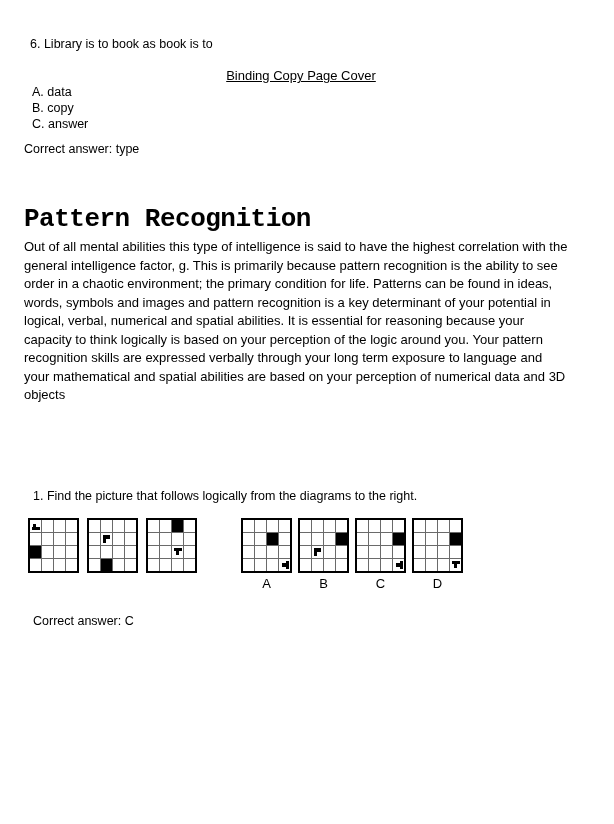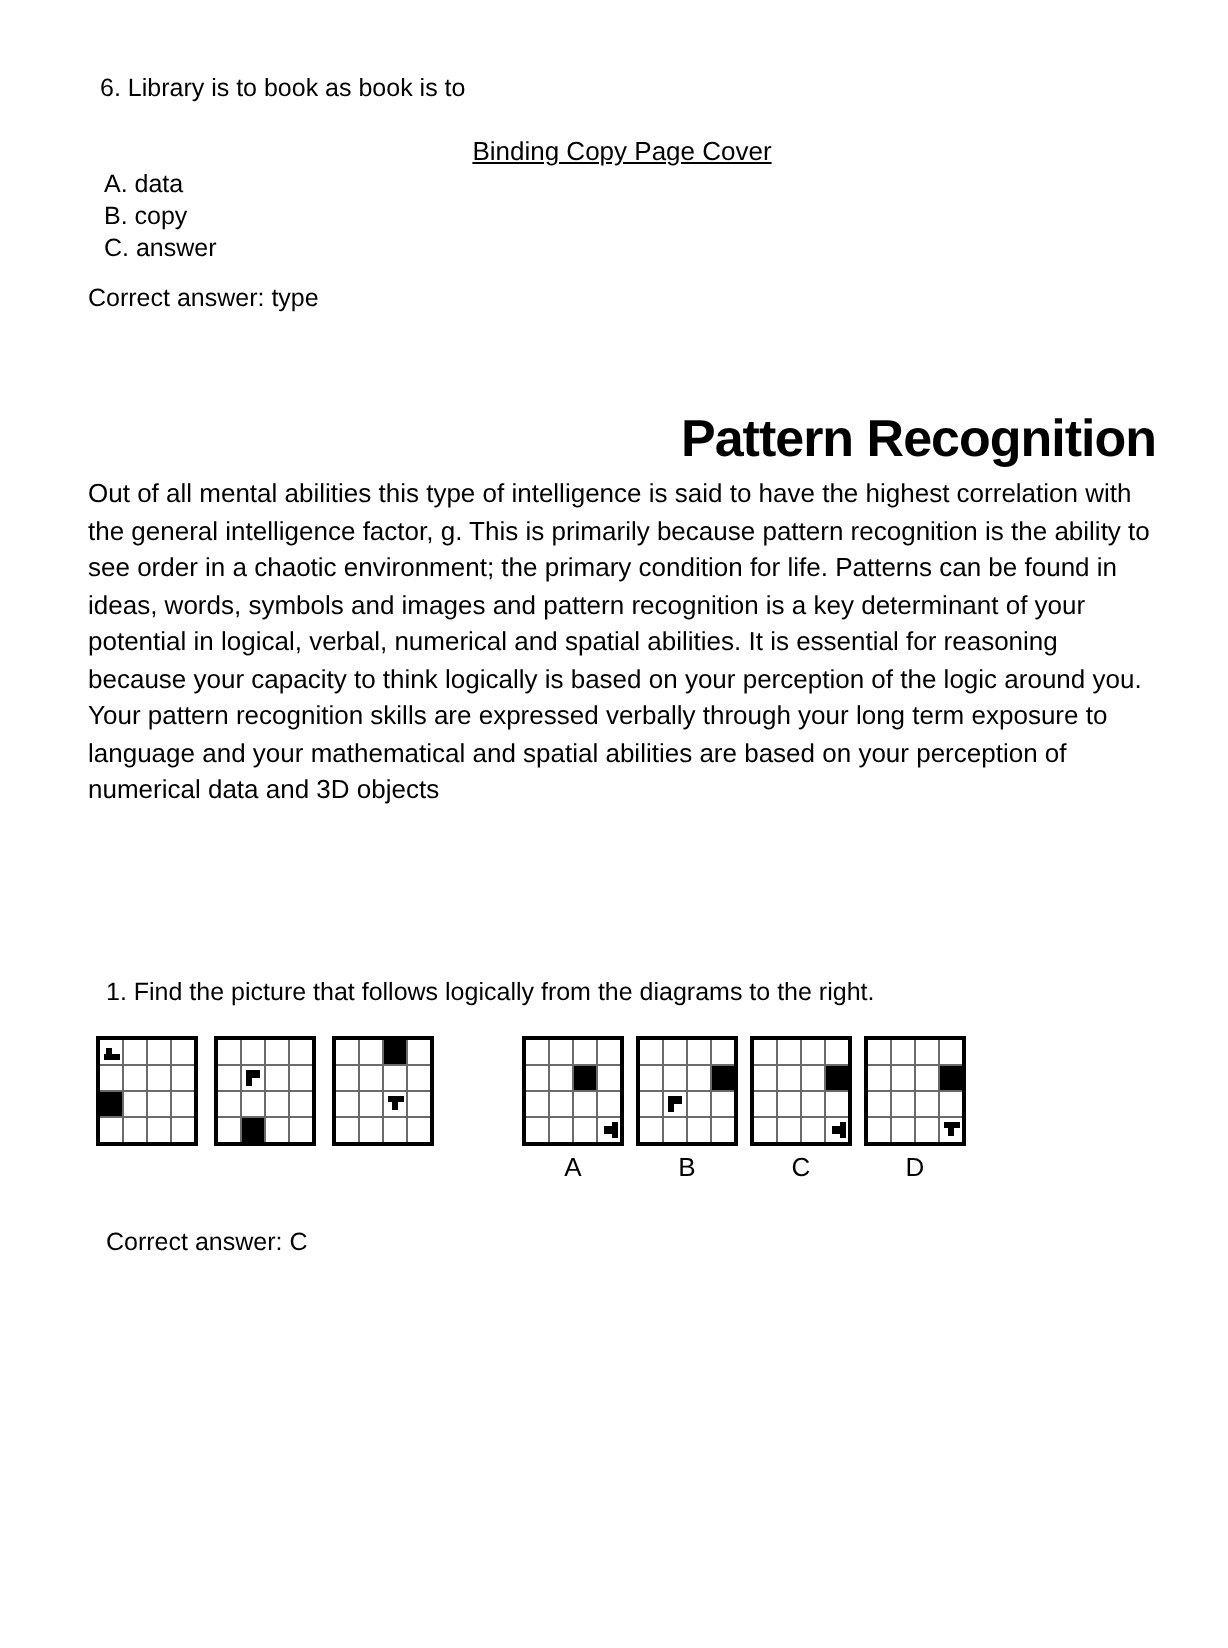--- a/index.html
+++ b/index.html
@@ -8,21 +8,21 @@
     background: #ffffff;
   }
   body {
     width: 614px;
     height: 824px;
     overflow: hidden;
     font-family: "Liberation Sans", "DejaVu Sans", sans-serif;
     color: #000000;
   }
   .doc {
-    padding: 36px 36px 0 44px;
+    padding: 36px 36px 0 24px;
   }
   p { margin: 0; }
 
   
   .q-prompt {
     font-size: 12.5px;
     line-height: 16px;
     margin-left: 6px;
   }
   .word-bank {
@@ -41,23 +41,24 @@
     font-size: 12.5px;
     line-height: 16px;
     margin-top: 9px;
   }
 
   
   .section-title {
     font-size: 26px;
     font-weight: bold;
     letter-spacing: -0.5px;
-    text-align: right;
+    text-align: left;
     margin: 46px 0 0 0;
     line-height: 32px;
+    font-family: Liberation Mono, monospace;
   }
   .section-paragraph {
     font-size: 13px;
     line-height: 18.5px;
     margin-top: 3px;
     max-width: 545px;
   }
 
   
   .q1-prompt {

